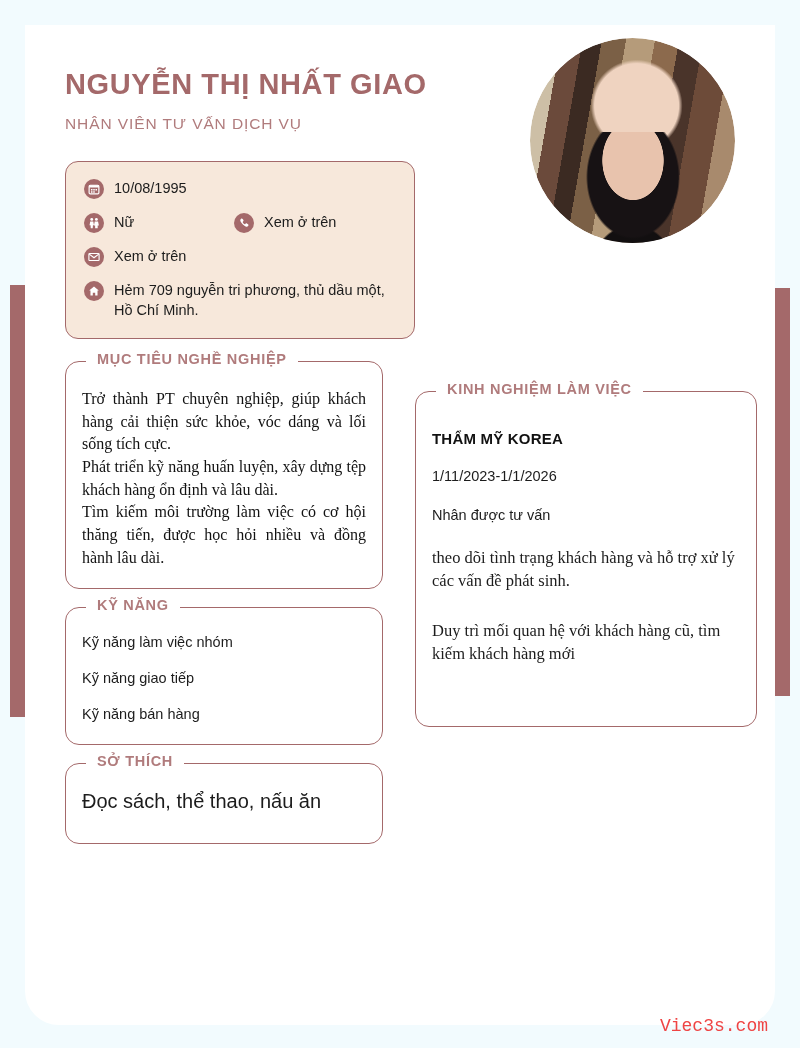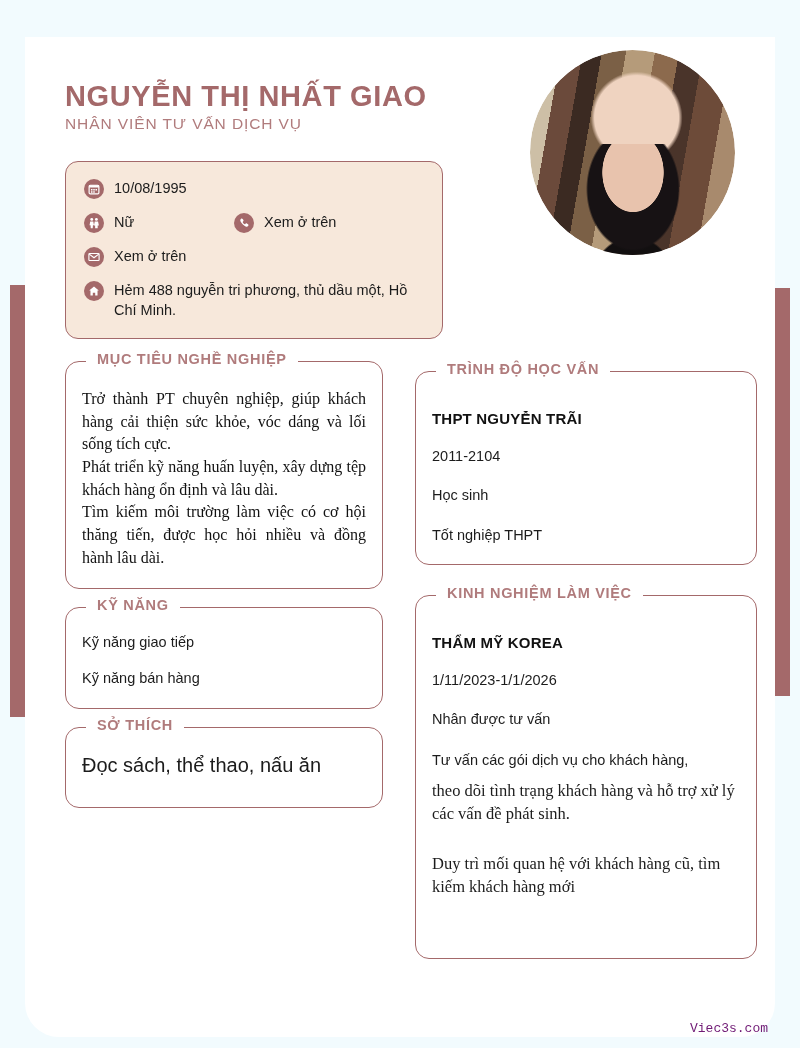--- a/index.html
+++ b/index.html
@@ -11,35 +11,35 @@
   }
   .page { position:relative; width:800px; height:1048px; background:#f2fbfe; }
 
   
   .sidebar-stripe { position:absolute; width:26px; background:#a4696a; }
   .stripe-left  { left:10px;  top:285px; height:432px; }
   .stripe-right { right:10px; top:288px; height:408px; }
 
   
   .cv-card {
-    position:absolute; left:25px; top:37px;
+    position:absolute; left:25px; top:25px;
     width:750px; height:1000px;
     background:#ffffff;
     border-radius:0 0 34px 34px;
     overflow:hidden;
   }
 
   
   .header { position:relative; padding:44px 0 0 40px; }
   .name {
     font-size:29px; font-weight:bold; color:#a4696a;
     letter-spacing:0.6px; line-height:1.1;
   }
   .job-title {
-    margin-top:2px; font-size:15.5px; color:#b07b7c;
+    margin-top:14px; font-size:15.5px; color:#b07b7c;
     letter-spacing:0.9px;
   }
 
   .photo-wrap {
     position:absolute; right:40px; top:13px;
     width:205px; height:205px; border-radius:50%;
     overflow:hidden;
   }
   .photo {
     width:100%; height:100%; border-radius:50%;
@@ -56,21 +56,21 @@
     transform:translate(-50%,-6%);
     width:118px; height:150px;
     background:
       radial-gradient(ellipse 31px 40px at 50% 19%, #e8c3ad 0 98%, rgba(0,0,0,0) 100%),
       radial-gradient(ellipse 47px 62px at 50% 30%, #171214 0 96%, rgba(0,0,0,0) 100%),
       radial-gradient(ellipse 44px 52px at 50% 96%, #120f10 0 96%, rgba(0,0,0,0) 100%);
   }
 
   
   .contact-box {
-    margin:28px 0 0 40px; width:378px;
+    margin:28px 0 0 40px; width:350px;
     background:#f7e8db; border:1.6px solid #a4696a;
     border-radius:13px; padding:16px 18px 18px 18px;
   }
   .contact-row { display:flex; align-items:flex-start; margin-bottom:13px; }
   .contact-row:last-child { margin-bottom:0; }
   .contact-row.split { }
   .contact-cell { display:flex; align-items:flex-start; }
   .contact-cell.first { width:150px; flex:none; }
   .cicon {
     width:20px; height:20px; border-radius:50%;
@@ -114,21 +114,21 @@
   .entry-line { font-size:14.5px; color:#1c1c1c; margin-bottom:20px; line-height:1.35; }
   .entry-line:last-child { margin-bottom:0; }
   .entry-line.serif {
     font-family:"Liberation Serif", serif; font-size:16.5px; line-height:1.42;
   }
   .entry-desc { font-size:14.5px; color:#1c1c1c; line-height:1.45; margin-bottom:8px; }
 
   .footer {
     position:absolute; right:32px; bottom:12px;
     font-family:"Liberation Mono", monospace;
-    font-size:13px; color:#701a75;
+    font-size:18px; color:#ef4444;
   }
 </style>
 </head>
 <body>
 
 <div class="page">
 
   <div class="sidebar-stripe stripe-left"></div>
   <div class="sidebar-stripe stripe-right"></div>
 
@@ -196,21 +196,21 @@
         </div>
       </div>
 
       <div class="contact-row">
         <div class="contact-cell">
           <span class="cicon">
             <svg width="12" height="12" viewBox="0 0 16 16">
                 <path d="M8 2 1.6 7.4h1.7V14h3.1v-3.6h3.2V14h3.1V7.4h1.7z" fill="#fff"></path>
               </svg>
           </span>
-          <span class="ctext">Hẻm 488 nguyễn tri phương, thủ dầu một, Hồ Chí Minh.</span>
+          <span class="ctext">Hẻm 709 nguyễn tri phương, thủ dầu một, Hồ Chí Minh.</span>
         </div>
       </div>
 
     </div>
 
     <div class="columns">
 
       <div class="col-left">
 
         <div class="sec">
@@ -218,53 +218,44 @@
           <div class="sec-body">
             <div class="objective-text" style="white-space:pre-line;">Trở thành PT chuyên nghiệp, giúp khách hàng cải thiện sức khỏe, vóc dáng và lối sống tích cực.
 Phát triển kỹ năng huấn luyện, xây dựng tệp khách hàng ổn định và lâu dài.
  Tìm kiếm môi trường làm việc có cơ hội thăng tiến, được học hỏi nhiều và đồng hành lâu dài.</div>
           </div>
         </div>
 
         <div class="sec">
           <div class="sec-head">KỸ NĂNG</div>
           <div class="sec-body">
+            <div class="skill-item">Kỹ năng làm việc nhóm</div>
             <div class="skill-item">Kỹ năng giao tiếp</div>
             <div class="skill-item">Kỹ năng bán hàng</div>
           </div>
         </div>
 
         <div class="sec">
           <div class="sec-head">SỞ THÍCH</div>
           <div class="sec-body" style="padding-bottom:30px;">
             <div class="hobby-text">Đọc sách, thể thao, nấu ăn</div>
           </div>
         </div>
 
       </div>
 
       <div class="col-right">
 
-        <div class="sec" style="margin-top:10px;">
-          <div class="sec-head">TRÌNH ĐỘ HỌC VẤN</div>
-          <div class="sec-body" style="padding-top:38px;">
-            <div class="entry-org">THPT NGUYỄN TRÃI</div>
-            <div class="entry-line">2011-2104</div>
-            <div class="entry-line">Học sinh</div>
-            <div class="entry-line">Tốt nghiệp THPT</div>
-          </div>
-        </div>
 
         <div class="sec" style="margin-top:30px;">
           <div class="sec-head">KINH NGHIỆM LÀM VIỆC</div>
           <div class="sec-body" style="padding-top:38px; padding-bottom:60px;">
             <div class="entry-org">THẨM MỸ KOREA</div>
             <div class="entry-line">1/11/2023-1/1/2026</div>
             <div class="entry-line">Nhân được tư vấn</div>
-            <div class="entry-desc">Tư vấn các gói dịch vụ cho khách hàng,</div>
             <div class="entry-line serif" style="margin-bottom:26px;">theo dõi tình trạng khách hàng và hỗ trợ xử lý các vấn đề phát sinh.</div>
             <div class="entry-line serif">Duy trì mối quan hệ với khách hàng cũ, tìm kiếm khách hàng mới</div>
           </div>
         </div>
 
       </div>
 
     </div>
 
   </div>

